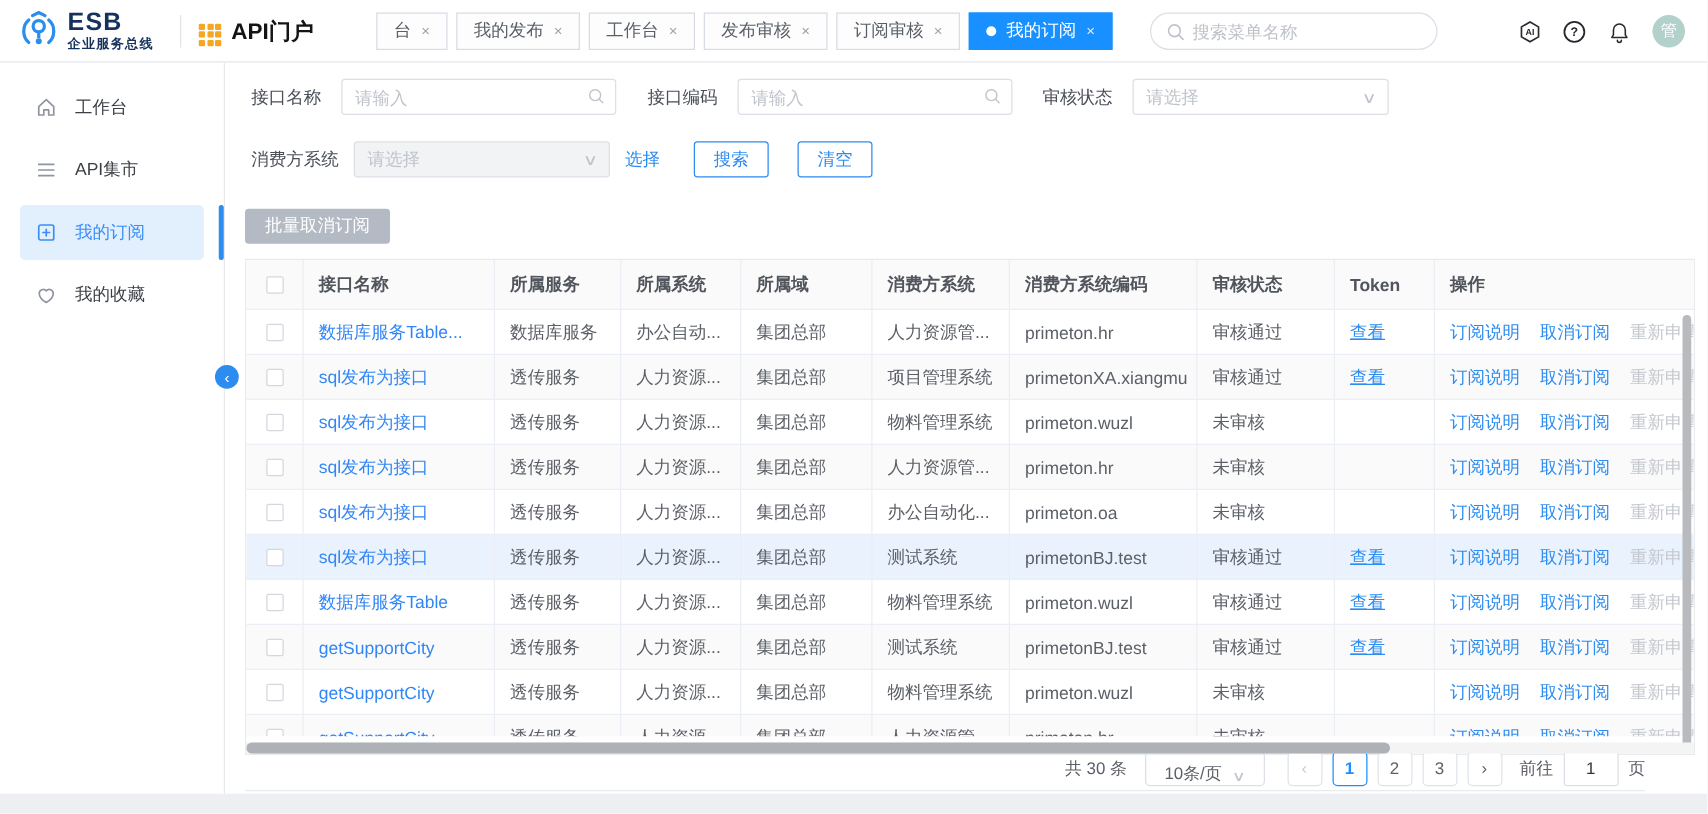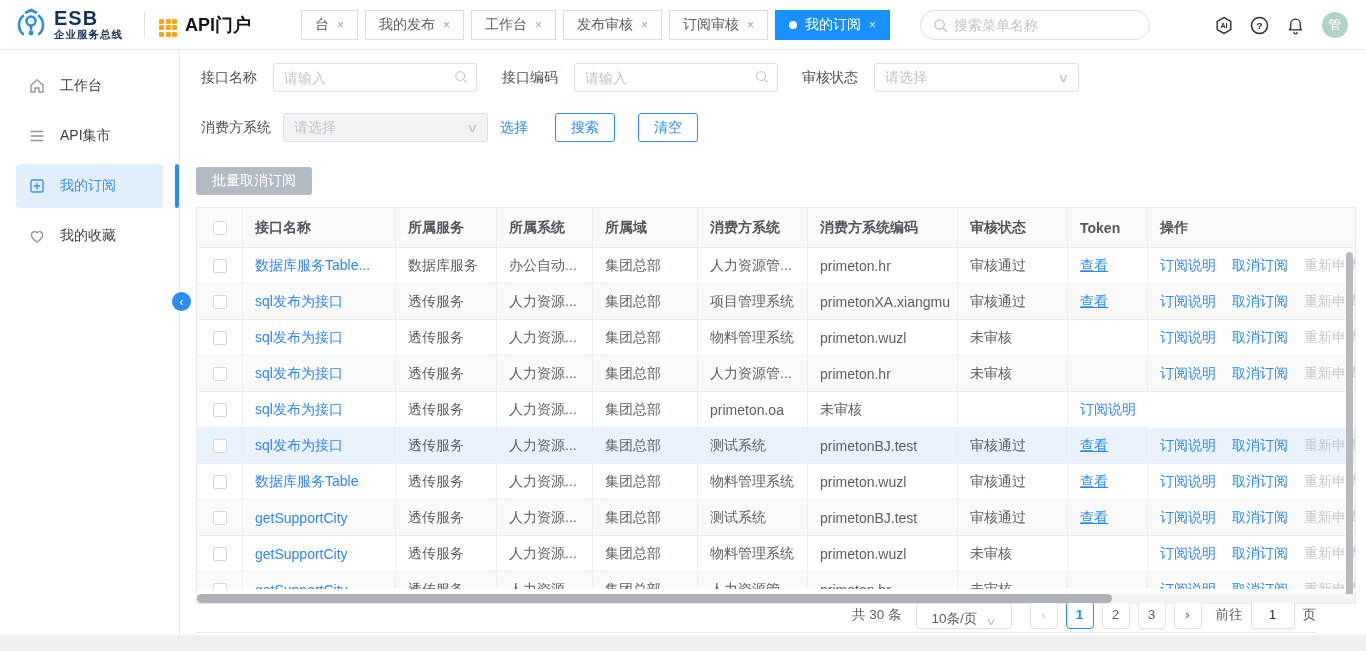--- a/index.html
+++ b/index.html
@@ -69,21 +69,21 @@
     font-size:12px; cursor:pointer; line-height:1;
   }
   
   .main { position:absolute; top:50px; left:180px; width:1186px; height:585px; background:#fff; }
   .filter-label { color:#4a4f57; font-size:14px; white-space:nowrap; }
   .f-row { position:absolute; display:flex; align-items:center; }
   .row1 { top:13px; left:21px; }
   .row2 { top:63px; left:21px; }
   .tbox { position:relative; }
   .tbox input {
-    width:204px; height:29px; border:1px solid #dcdfe6; border-radius:3px; padding:0 28px 0 10px;
+    width:220px; height:29px; border:1px solid #dcdfe6; border-radius:3px; padding:0 28px 0 10px;
     font-size:14px; color:#333; outline:none; font-family:inherit;
   }
   .tbox input::placeholder { color:#c0c4cc; }
   .tbox .mag { position:absolute; right:9px; top:7px; color:#c0c4cc; }
   .selbox {
     width:205px; height:29px; border:1px solid #dcdfe6; border-radius:3px; padding:0 10px;
     display:flex; align-items:center; justify-content:space-between; color:#c0c4cc; font-size:14px; cursor:pointer; background:#fff;
   }
   .selbox .chev { color:#c0c4cc; font-size:12px; transform:scaleX(1.4); }
   .selbox.disabled { background:#f2f3f5; cursor:not-allowed; }
@@ -435,20 +435,21 @@
         <div class="trow">
           <div class="cell c-center">
             <span class="cbx"></span>
           </div>
           <div class="cell">
             <span class="name-link">sql发布为接口</span>
           </div>
           <div class="cell">透传服务</div>
           <div class="cell">人力资源...</div>
           <div class="cell">集团总部</div>
+          <div class="cell">办公自动化...</div>
           <div class="cell">primeton.oa</div>
           <div class="cell">未审核</div>
           <div class="cell"></div>
           <div class="cell">
             <span class="act">订阅说明</span>
             <span class="act">取消订阅</span>
             <span class="act disabled">重新申请</span>
           </div>
         </div>
         <div class="trow stripe hl">

